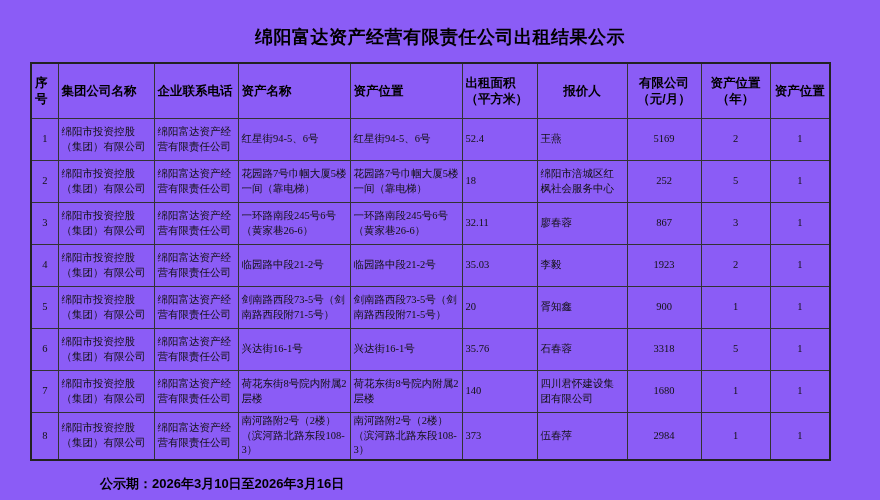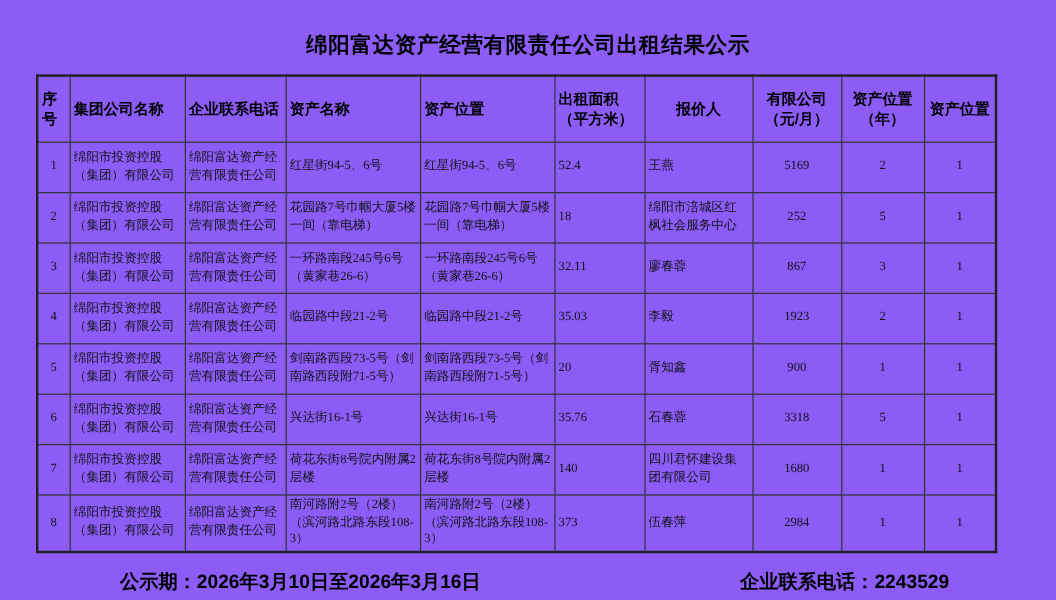--- a/index.html
+++ b/index.html
@@ -59,21 +59,21 @@
   }
   .al { text-align: left; }
   .ac { text-align: center; }
   .footer {
     width: 799px;
     margin: 14px 0 0 30px;
     display: flex;
     justify-content: space-between;
     font-family: "Liberation Sans", "DejaVu Sans", sans-serif;
     font-weight: bold;
-    font-size: 16px;
+    font-size: 13px;
     color: #000;
   }
   .footer .f-left  { margin-left: 70px; }
   .footer .f-right { margin-right: 38px; }
 </style>
 </head>
 <body>
 
 <div class="page">
 
@@ -204,16 +204,15 @@
           <td class="al">伍春萍</td>
           <td class="ac">2984</td>
           <td class="ac">1</td>
           <td class="ac">1</td>
         </tr>
       </tbody>
   </table>
 
   <div class="footer">
     <span class="f-left">公示期：2026年3月10日至2026年3月16日</span>
-    <span class="f-right">企业联系电话：2243529</span>
   </div>
 
 </div>
 
 </body></html>

